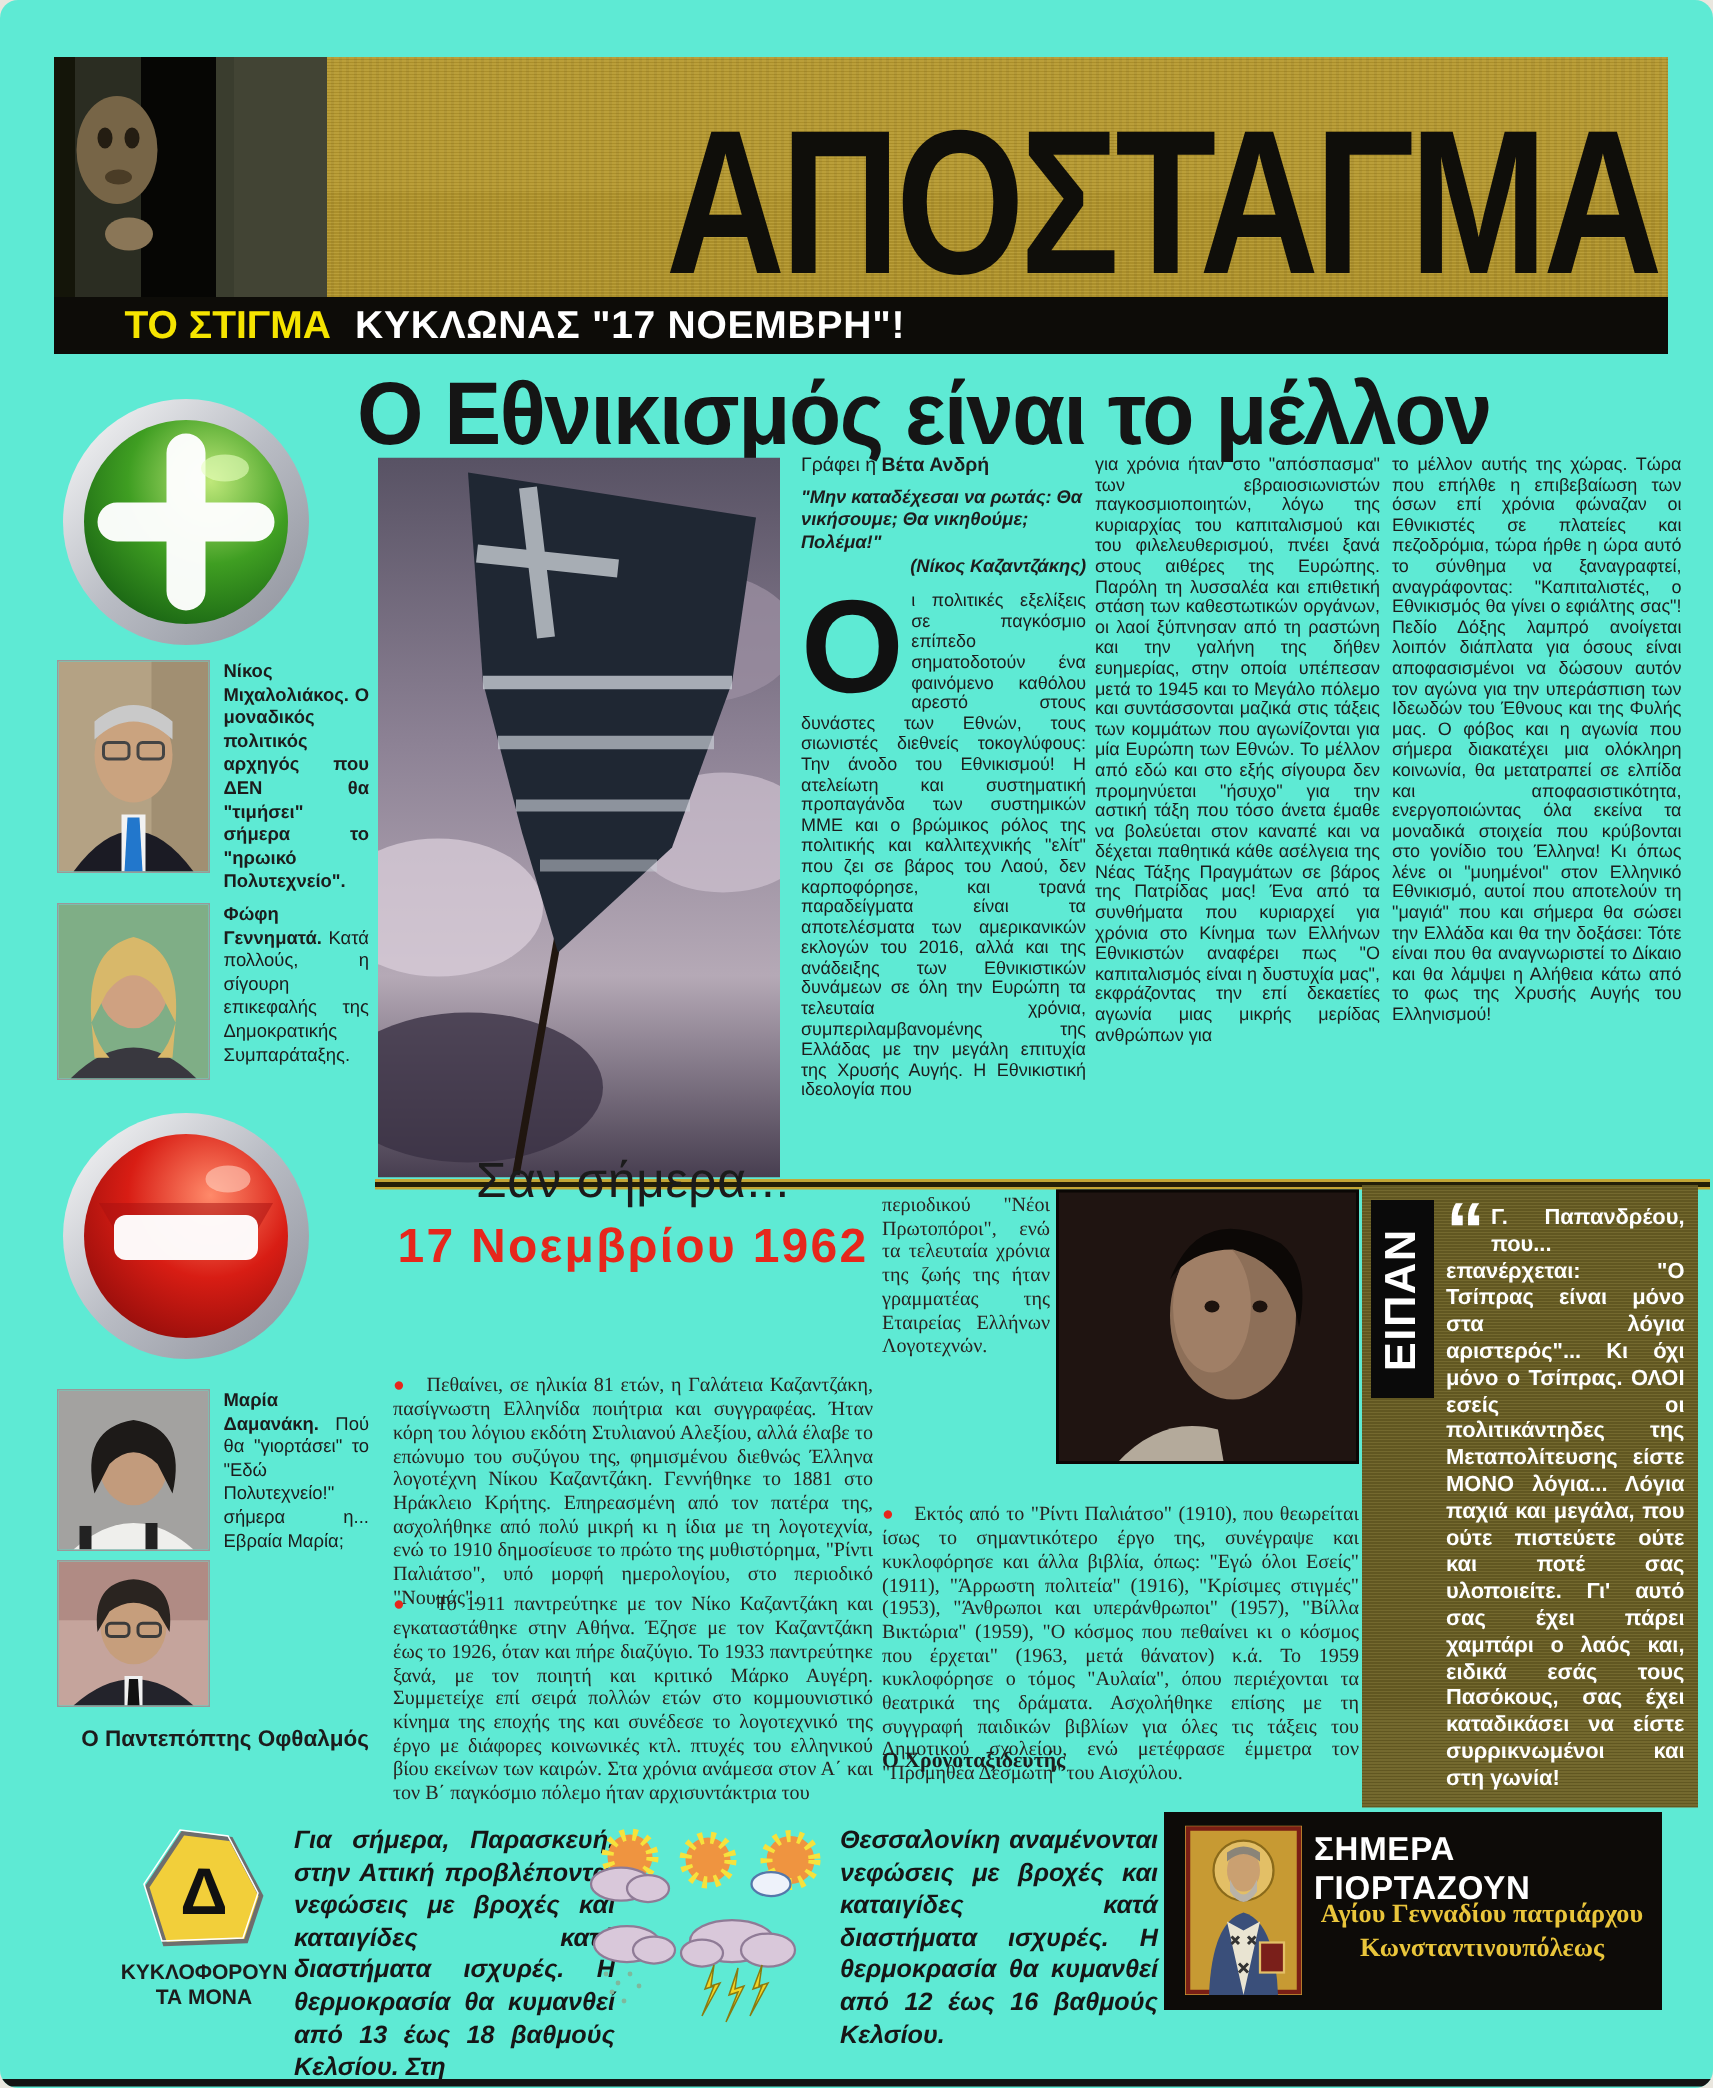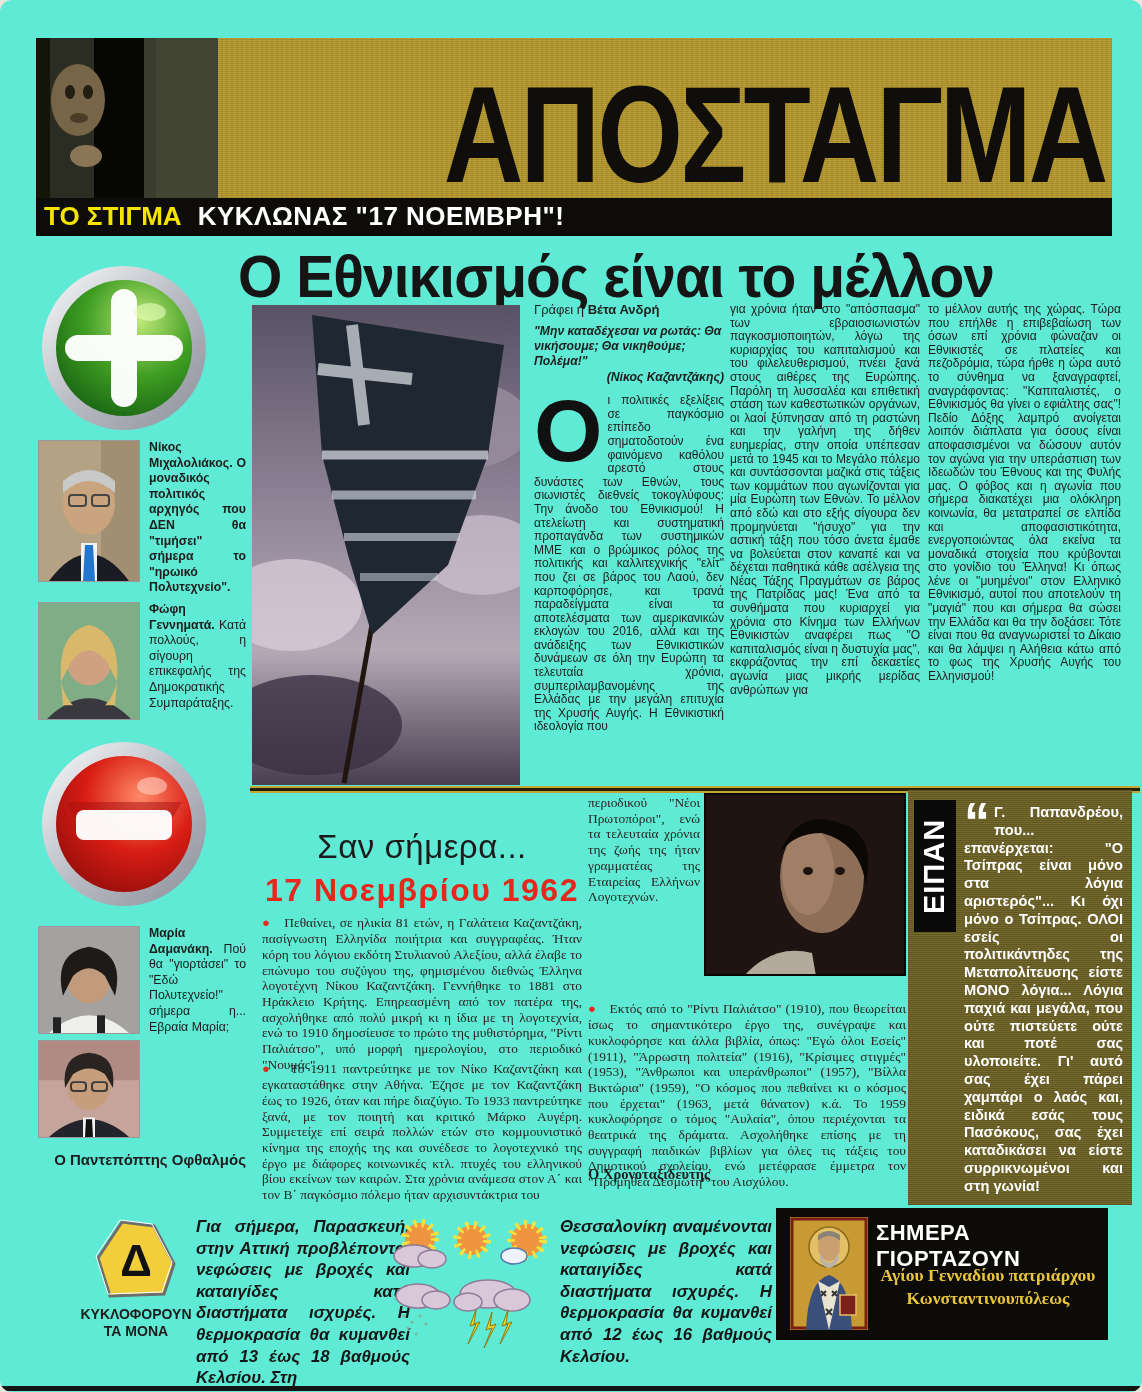--- a/index.html
+++ b/index.html
@@ -13,21 +13,21 @@
   .mast-gold{position:absolute;left:0;top:0;right:0;bottom:38px;
     background:
       repeating-linear-gradient(0deg, rgba(60,40,0,.10) 0 1px, rgba(255,255,255,.05) 1px 2px),
       repeating-linear-gradient(90deg, rgba(0,0,0,.05) 0 2px, transparent 2px 5px),
       #b79a2f;}
   .mast-title{position:absolute;right:6px;top:8px;font-weight:bold;font-size:116px;
     letter-spacing:-3px;color:#0f0e0a;transform:scale(.95,1.18);transform-origin:right top;
     line-height:150px;white-space:nowrap;}
   .mast-strip{position:absolute;left:0;bottom:0;height:38px;width:100%;background:#0d0c08;
     display:flex;align-items:center;}
-  .stigma{color:#f5e400;font-weight:bold;font-size:26px;padding:0 16px 2px 8px;white-space:nowrap;}
+  .stigma{color:#f5e400;font-weight:bold;font-size:26px;padding:0 16px 2px 8px;white-space:nowrap;margin-left:39px;}
   .kicker{color:#ffffff;font-weight:bold;font-size:26px;letter-spacing:.5px;padding-bottom:2px;white-space:nowrap;}
   .mast-photo{position:absolute;left:0;top:0;width:182px;height:160px;}
   .mast-photo svg{width:100%;height:100%;display:block;}
 
   
   .headline{left:238px;top:242px;width:902px;font-size:57px;font-weight:bold;letter-spacing:-1px;
     color:#151515;transform:scaleY(1.04);transform-origin:left top;white-space:nowrap;}
 
   
   .flag-photo{left:252px;top:305px;width:268px;height:480px;}
@@ -59,21 +59,21 @@
   .e4{top:1040px;} .e4 .s-photo{height:98px;}
   .sidebar-sig{left:40px;top:1150px;width:206px;text-align:right;font-weight:bold;
     font-size:15px;line-height:19px;}
 
   
   .gold-rule{left:250px;top:786px;width:890px;height:7px;
     background:linear-gradient(#c3a636 0 2px,#241f07 2px 5px,#c3a636 5px 7px);}
 
   
   .serif{font-family:"Liberation Serif",serif;}
-  .otd-heading{left:262px;top:828px;width:320px;text-align:center;}
+  .otd-heading{left:262px;top:768px;width:320px;text-align:center;}
   .otd-h1{font-size:33px;color:#1b1b1b;letter-spacing:.5px;}
   .otd-date{font-size:32px;font-weight:bold;color:#e6271c;letter-spacing:1.5px;margin-top:6px;}
   .otd-p{font-size:13.4px;line-height:15.7px;text-align:justify;color:#2a2320;}
   .otd-p .bullet{color:#e6271c;font-size:13px;}
   .p1{left:262px;top:902px;width:320px;}
   .p2{left:262px;top:1048px;width:320px;}
   .sidecol{left:588px;top:795px;width:112px;}
   .otd-photo{left:704px;top:793px;width:202px;height:183px;}
   .otd-photo svg{width:100%;height:100%;display:block;}
   .p3{left:588px;top:988px;width:318px;}

